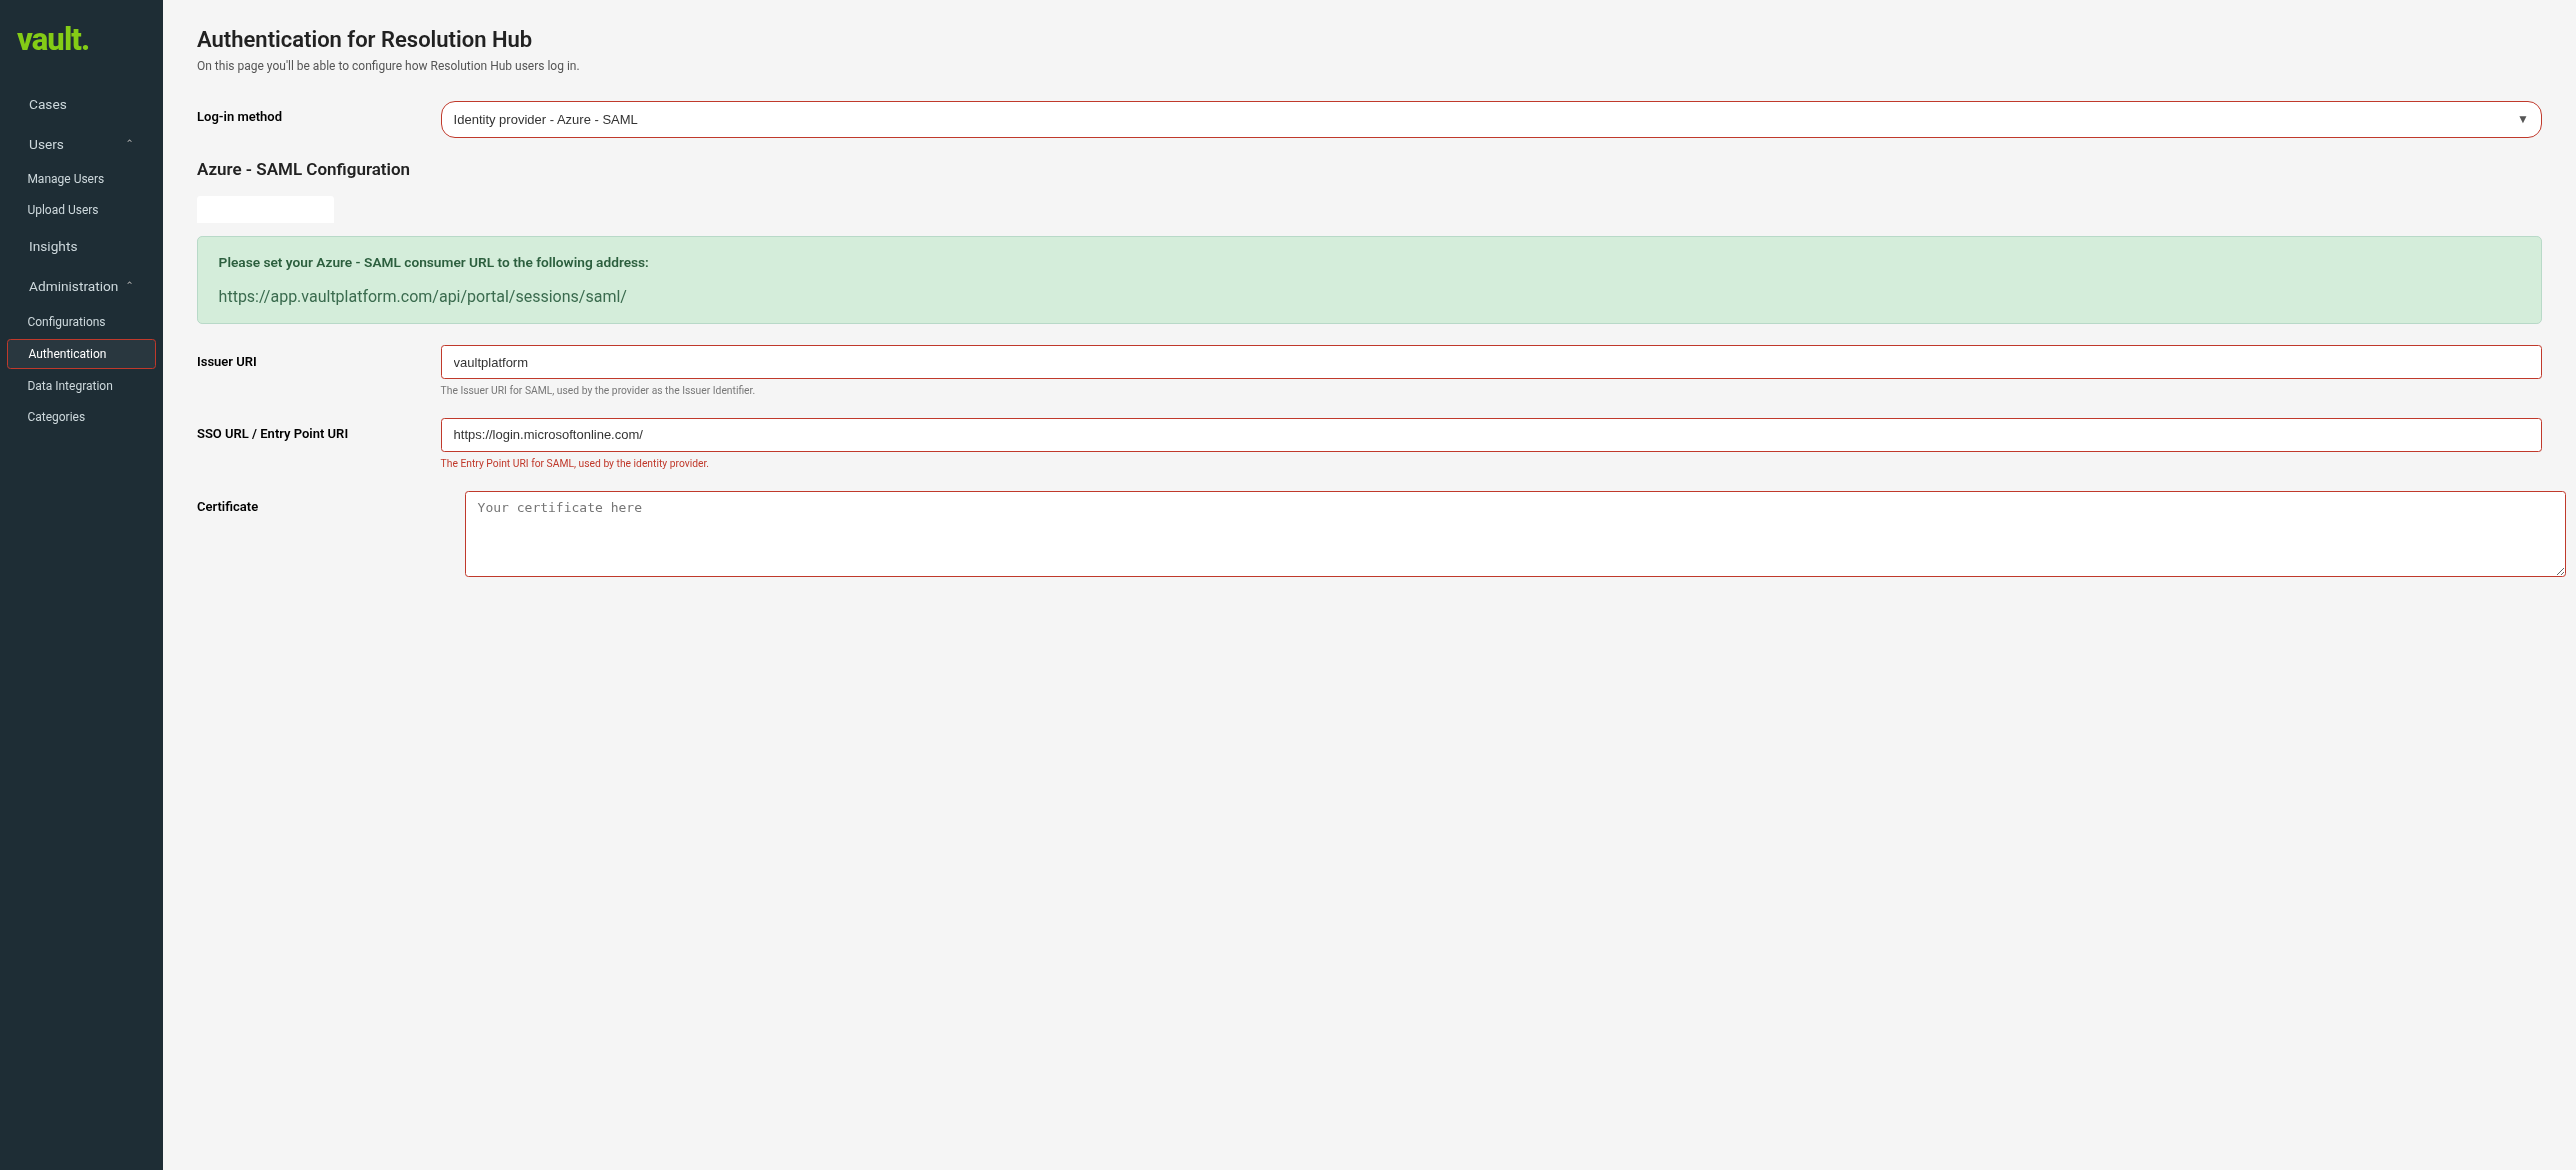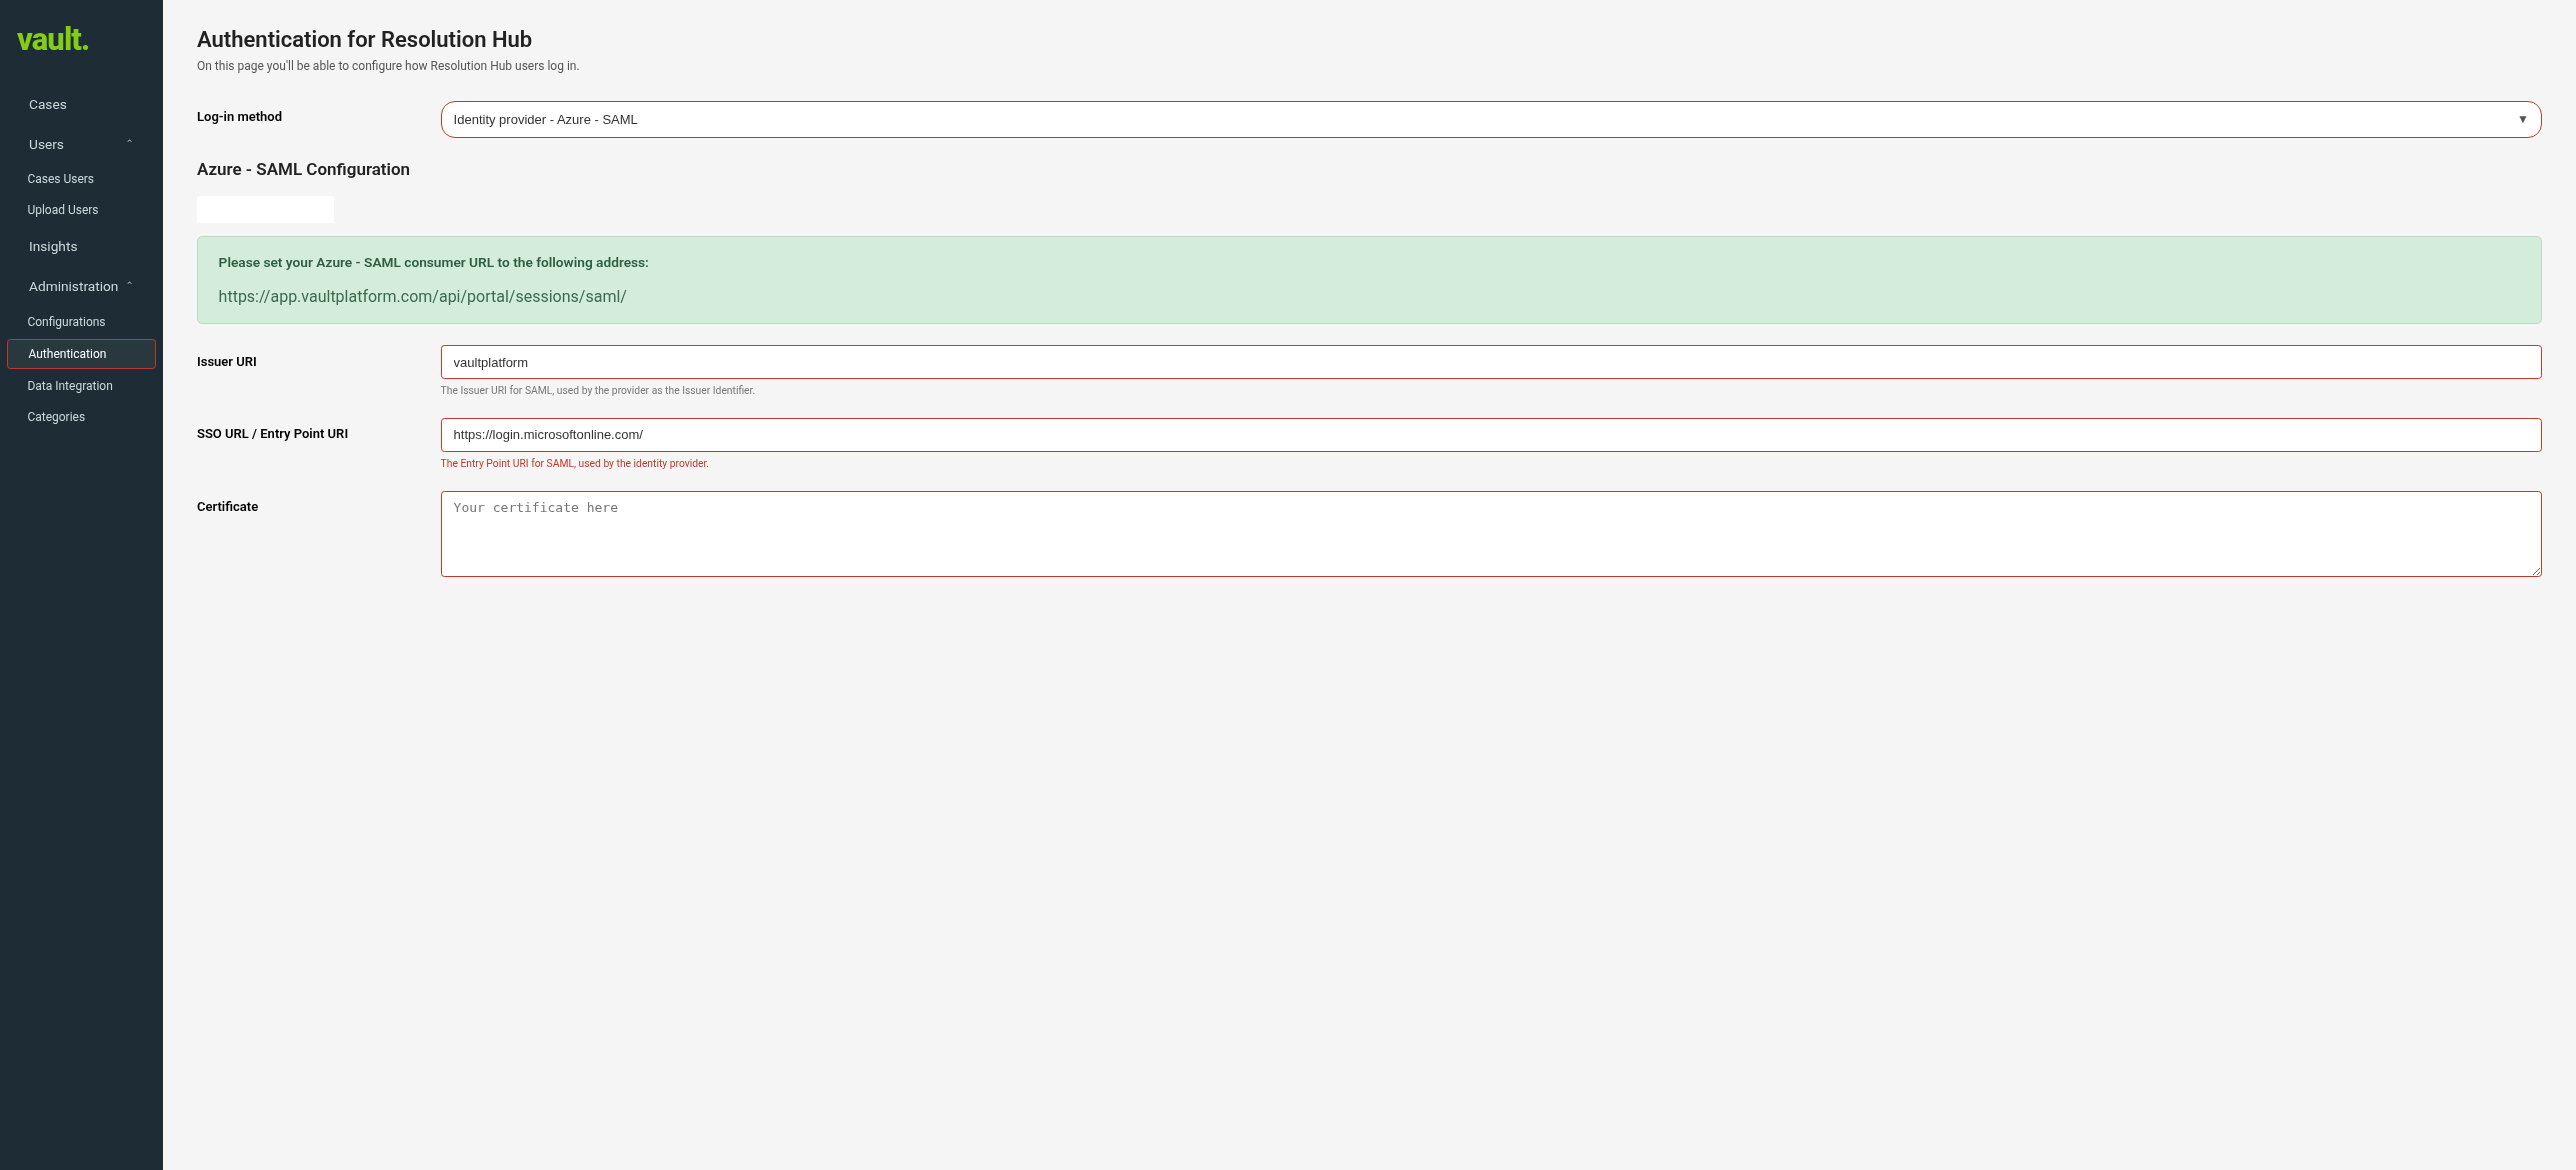--- a/index.html
+++ b/index.html
@@ -188,41 +188,42 @@
       color: #777;
       margin-top: 5.1px;
     }
     .field-hint.error {
       color: #c0392b;
     }
 
     textarea.text-input {
       min-height: 86px;
       resize: vertical;
+      margin-left: 24px;
     }
   </style>
 </head>
 <body>
 
 <nav class="sidebar">
   <div class="sidebar-logo">
     <span class="logo-text">vault.</span>
   </div>
   <div class="sidebar-nav">
 
     <div class="nav-item">
       <span>Cases</span>
     </div>
 
     <div class="nav-item">
       <span>Users</span>
       <span class="chevron">⌃</span>
     </div>
     <div class="nav-sub-item">
-      <span>Cases Users</span>
+      <span>Manage Users</span>
     </div>
     <div class="nav-sub-item">
       <span>Upload Users</span>
     </div>
 
     <div class="nav-item">
       <span>Insights</span>
     </div>
 
     <div class="nav-item">

